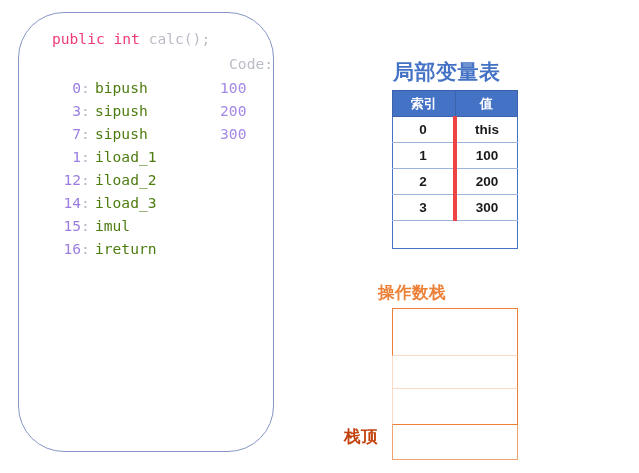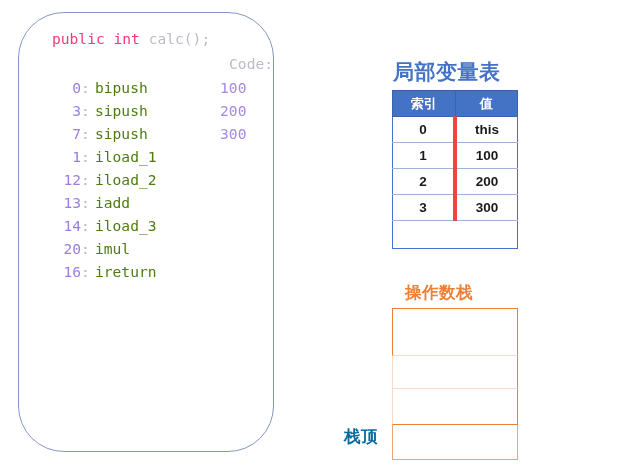--- a/index.html
+++ b/index.html
@@ -133,21 +133,21 @@
   #lvt-table tr:last-child td {
     border-bottom: 1px solid #4472c4;
     border-left: 1px solid #4472c4;
     border-right: 1px solid #4472c4;
     height: 28px;
   }
 
   
   #stack-title {
     position: absolute;
-    left: 405px;
+    left: 378px;
     top: 282px;
     font-size: 16.5px;
     font-weight: bold;
     color: #ed8037;
     letter-spacing: 0.5px;
   }
   #stack-box {
     position: absolute;
     left: 392px;
     top: 308px;
@@ -182,43 +182,42 @@
     border: 1px solid #f0a371;
     border-top: none;
   }
 
   #stack-top-label {
     position: absolute;
     left: 344px;
     top: 426px;
     font-size: 16.5px;
     font-weight: bold;
-    color: #0369a1;
+    color: #c2410c;
     letter-spacing: 0.5px;
   }
 </style>
 </head>
 <body>
 
 <div id="code-panel">
   <div id="code-listing">
 
     <div class="sig-line"><span class="kw">public int</span><span class="ident"> calc();</span></div>
 
     <div class="code-sub">Code:</div>
 
     <div id="instruction-rows">
         <div class="code-line"><span class="ln">0</span><span class="colon">:</span><span class="mnemonic">bipush</span><span class="mnemonic">      </span><span class="operand">100</span></div>
         <div class="code-line gap-top"><span class="ln">3</span><span class="colon">:</span><span class="mnemonic">sipush</span><span class="mnemonic">      </span><span class="operand">200</span></div>
         <div class="code-line gap-top"><span class="ln">7</span><span class="colon">:</span><span class="mnemonic">sipush</span><span class="mnemonic">      </span><span class="operand">300</span></div>
         <div class="code-line gap-top"><span class="ln">1</span><span class="colon">:</span><span class="mnemonic">iload_1</span></div>
         <div class="code-line gap-top"><span class="ln">12</span><span class="colon">:</span><span class="mnemonic">iload_2</span></div>
-        <div class="code-line gap-top"><span class="ln">13</span><span class="colon">:</span><span class="mnemonic">iadd</span></div>
         <div class="code-line gap-top"><span class="ln">14</span><span class="colon">:</span><span class="mnemonic">iload_3</span></div>
-        <div class="code-line gap-top"><span class="ln">20</span><span class="colon">:</span><span class="mnemonic">imul</span></div>
+        <div class="code-line gap-top"><span class="ln">15</span><span class="colon">:</span><span class="mnemonic">imul</span></div>
         <div class="code-line gap-top"><span class="ln">16</span><span class="colon">:</span><span class="mnemonic">ireturn</span></div>
       </div>
 
   </div>
 </div>
 
 <div id="lvt-title">局部变量表</div>
 
 <table id="lvt-table">
   <thead>

